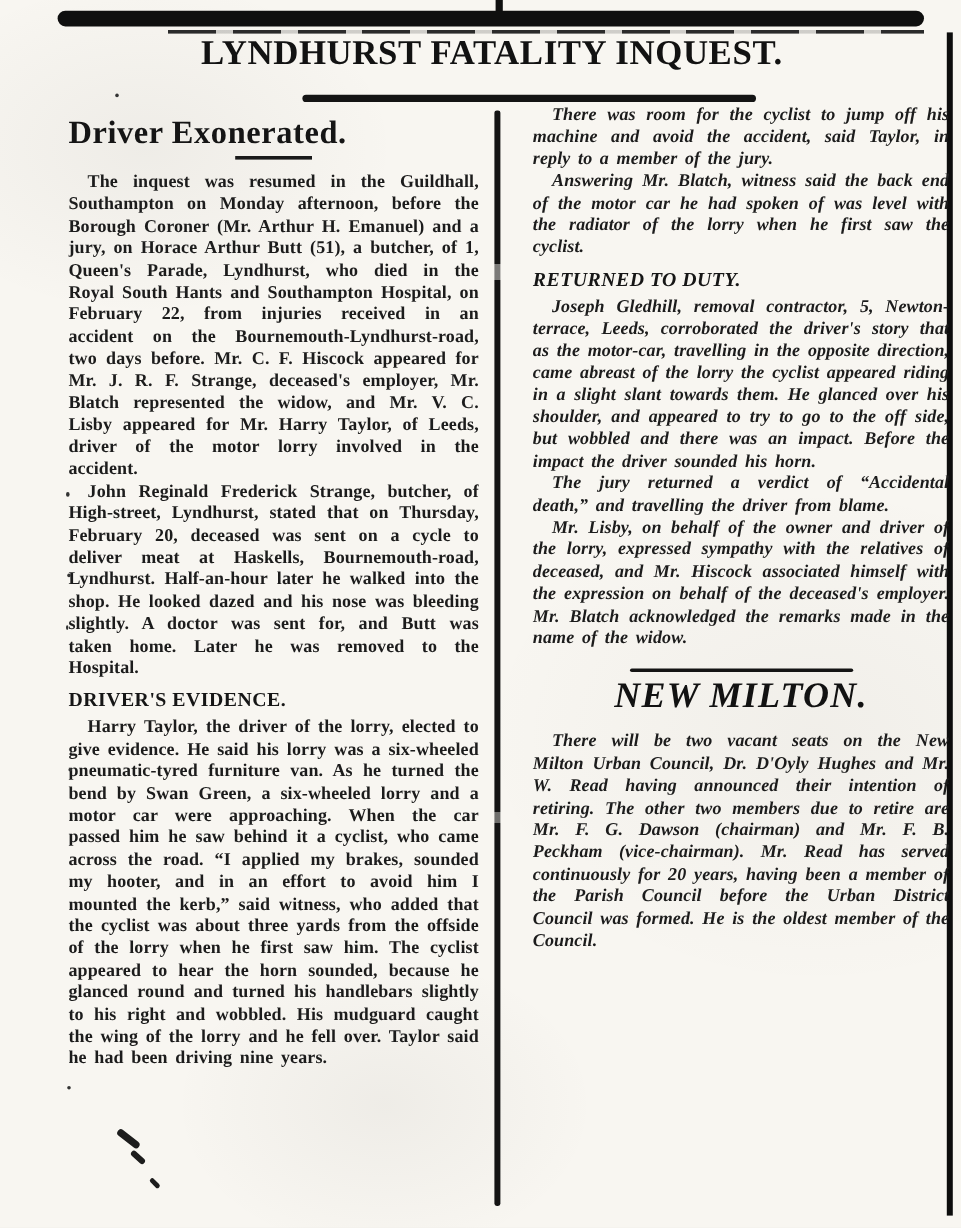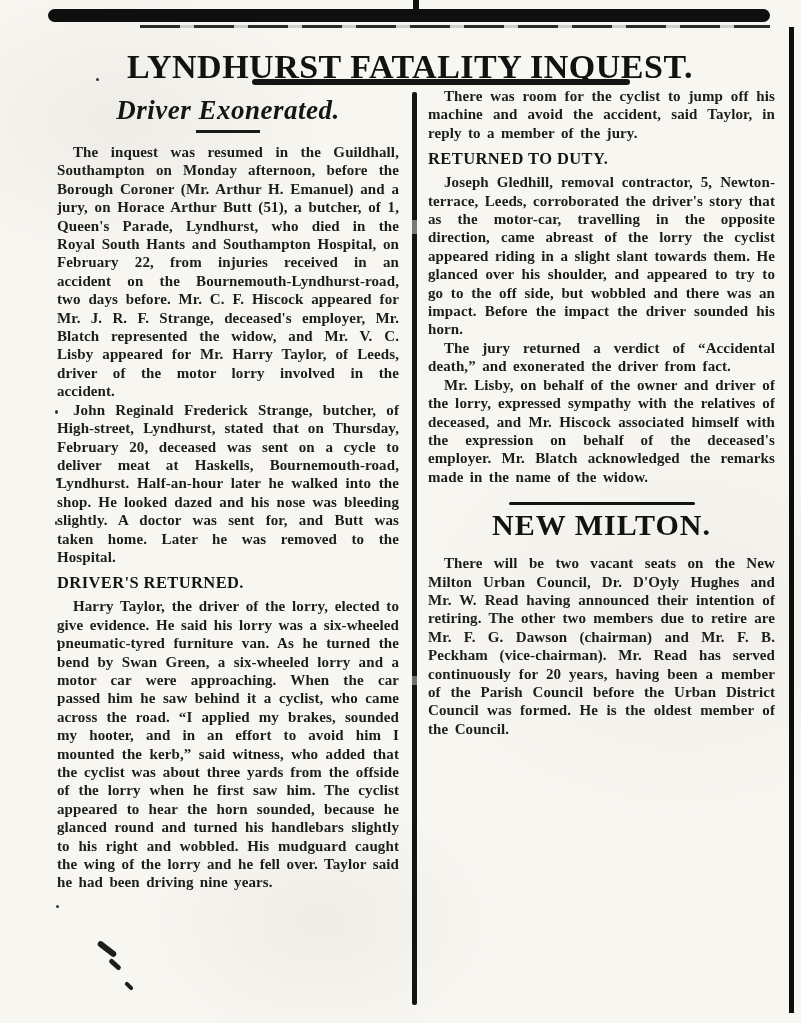--- a/index.html
+++ b/index.html
@@ -18,28 +18,28 @@
   }
   .top-tick{position:absolute;left:413px;top:0;width:6px;height:12px;background:#101010;}
   .top-bar{position:absolute;left:48px;top:9px;width:722px;height:13px;background:#0f0f0f;border-radius:7px;}
   .top-bar-sub{position:absolute;left:140px;top:25px;width:630px;height:3px;
     background:repeating-linear-gradient(90deg,#2b2b2b 0 40px, rgba(43,43,43,0.2) 40px 54px);}
   .right-edge{position:absolute;left:789px;top:27px;width:5px;height:986px;background:#0d0d0d;}
   .divider{position:absolute;left:412px;top:92px;width:5px;height:913px;
     background:linear-gradient(180deg,#141414 0 14%, rgba(20,20,20,0.55) 14% 15.5%, #141414 15.5% 64%, rgba(20,20,20,0.6) 64% 65%, #141414 65% 100%);
     border-radius:2px;}
 
-  .headline{position:absolute;left:80px;top:48px;width:660px;text-align:center;
-    font-size:34px;font-weight:bold;letter-spacing:0.5px;color:#121212;white-space:nowrap;}
+  .headline{position:absolute;left:80px;top:28px;width:660px;text-align:center;
+    font-size:29px;font-weight:bold;letter-spacing:0.5px;color:#121212;white-space:nowrap;}
   .headline-rule{position:absolute;left:252px;top:79px;width:378px;height:6px;background:#141414;border-radius:3px;}
 
   .col-left{position:absolute;left:57px;top:95px;width:342px;height:912px;overflow:hidden;}
-  .col-right{position:absolute;left:428px;top:87px;width:347px;height:920px;overflow:hidden;}
+  .col-right{position:absolute;left:444px;top:87px;width:347px;height:920px;overflow:hidden;font-style:italic;}
 
-  .col-head-script{margin:0;text-align:center;font-size:27px;font-weight:bold;font-style:italic;color:#151515;letter-spacing:0.5px;}
+  .col-head-script{margin:0;font-size:27px;font-weight:bold;color:#151515;letter-spacing:0.5px;}
   .head-rule{width:64px;height:3px;background:#1a1a1a;margin:4px auto 10px auto;}
 
   p.body{margin:0;font-size:15px;line-height:18.4px;font-weight:700;text-align:justify;
     text-indent:16px;color:#1c1c1c;word-spacing:2.5px;letter-spacing:0.1px;}
   .subhead{margin:7px 0 4px 0;font-size:16.5px;font-weight:bold;color:#161616;letter-spacing:0.4px;}
 
   .section-rule{width:186px;height:3px;background:#141414;margin:16px auto 3px auto;border-radius:2px;}
   .section-head{margin:0 0 12px 0;text-align:center;font-size:30px;font-weight:bold;color:#121212;letter-spacing:1px;}
 
   .speck{position:absolute;background:#333;border-radius:50%;}
@@ -57,29 +57,30 @@
   <div class="divider"></div>
 
   <div class="headline">LYNDHURST FATALITY INQUEST.</div>
   <div class="headline-rule"></div>
 
   <div class="col-left">
     <h2 class="col-head-script">Driver Exonerated.</h2>
     <div class="head-rule"></div>
     <p class="body">The inquest was resumed in the Guildhall, Southampton on Monday afternoon, before the Borough Coroner (Mr. Arthur H. Emanuel) and a jury, on Horace Arthur Butt (51), a butcher, of 1, Queen's Parade, Lyndhurst, who died in the Royal South Hants and Southampton Hospital, on February 22, from injuries received in an accident on the Bournemouth-Lyndhurst-road, two days before. Mr. C. F. Hiscock appeared for Mr. J. R. F. Strange, deceased's employer, Mr. Blatch represented the widow, and Mr. V. C. Lisby appeared for Mr. Harry Taylor, of Leeds, driver of the motor lorry involved in the accident.</p>
     <p class="body">John Reginald Frederick Strange, butcher, of High-street, Lyndhurst, stated that on Thursday, February 20, deceased was sent on a cycle to deliver meat at Haskells, Bournemouth-road, Lyndhurst. Half-an-hour later he walked into the shop. He looked dazed and his nose was bleeding slightly. A doctor was sent for, and Butt was taken home. Later he was removed to the Hospital.</p>
-    <div class="subhead">DRIVER'S RETURNED.</div>
+    <div class="subhead">DRIVER'S EVIDENCE.</div>
     <p class="body">Harry Taylor, the driver of the lorry, elected to give evidence. He said his lorry was a six-wheeled pneumatic-tyred furniture van. As he turned the bend by Swan Green, a six-wheeled lorry and a motor car were approaching. When the car passed him he saw behind it a cyclist, who came across the road. “I applied my brakes, sounded my hooter, and in an effort to avoid him I mounted the kerb,” said witness, who added that the cyclist was about three yards from the offside of the lorry when he first saw him. The cyclist appeared to hear the horn sounded, because he glanced round and turned his handlebars slightly to his right and wobbled. His mudguard caught the wing of the lorry and he fell over. Taylor said he had been driving nine years.</p>
   </div>
 
   <div class="col-right">
     <p class="body">There was room for the cyclist to jump off his machine and avoid the accident, said Taylor, in reply to a member of the jury.</p>
+    <p class="body">Answering Mr. Blatch, witness said the back end of the motor car he had spoken of was level with the radiator of the lorry when he first saw the cyclist.</p>
     <div class="subhead">RETURNED TO DUTY.</div>
     <p class="body">Joseph Gledhill, removal contractor, 5, Newton-terrace, Leeds, corroborated the driver's story that as the motor-car, travelling in the opposite direction, came abreast of the lorry the cyclist appeared riding in a slight slant towards them. He glanced over his shoulder, and appeared to try to go to the off side, but wobbled and there was an impact. Before the impact the driver sounded his horn.</p>
-    <p class="body">The jury returned a verdict of “Accidental death,” and exonerated the driver from fact.</p>
+    <p class="body">The jury returned a verdict of “Accidental death,” and travelling the driver from blame.</p>
     <p class="body">Mr. Lisby, on behalf of the owner and driver of the lorry, expressed sympathy with the relatives of deceased, and Mr. Hiscock associated himself with the expression on behalf of the deceased's employer. Mr. Blatch acknowledged the remarks made in the name of the widow.</p>
     <div class="section-rule"></div>
     <h2 class="section-head">NEW MILTON.</h2>
     <p class="body">There will be two vacant seats on the New Milton Urban Council, Dr. D'Oyly Hughes and Mr. W. Read having announced their intention of retiring. The other two members due to retire are Mr. F. G. Dawson (chairman) and Mr. F. B. Peckham (vice-chairman). Mr. Read has served continuously for 20 years, having been a member of the Parish Council before the Urban District Council was formed. He is the oldest member of the Council.</p>
   </div>
 
   <div class="smudge" style="left:96px;top:946px;width:22px;height:6px;transform:rotate(38deg);"></div>
   <div class="smudge" style="left:108px;top:962px;width:14px;height:5px;transform:rotate(42deg);"></div>
   <div class="smudge" style="left:124px;top:984px;width:10px;height:4px;transform:rotate(45deg);"></div>
   <div class="speck" style="left:55px;top:410px;width:3px;height:4px;"></div>

